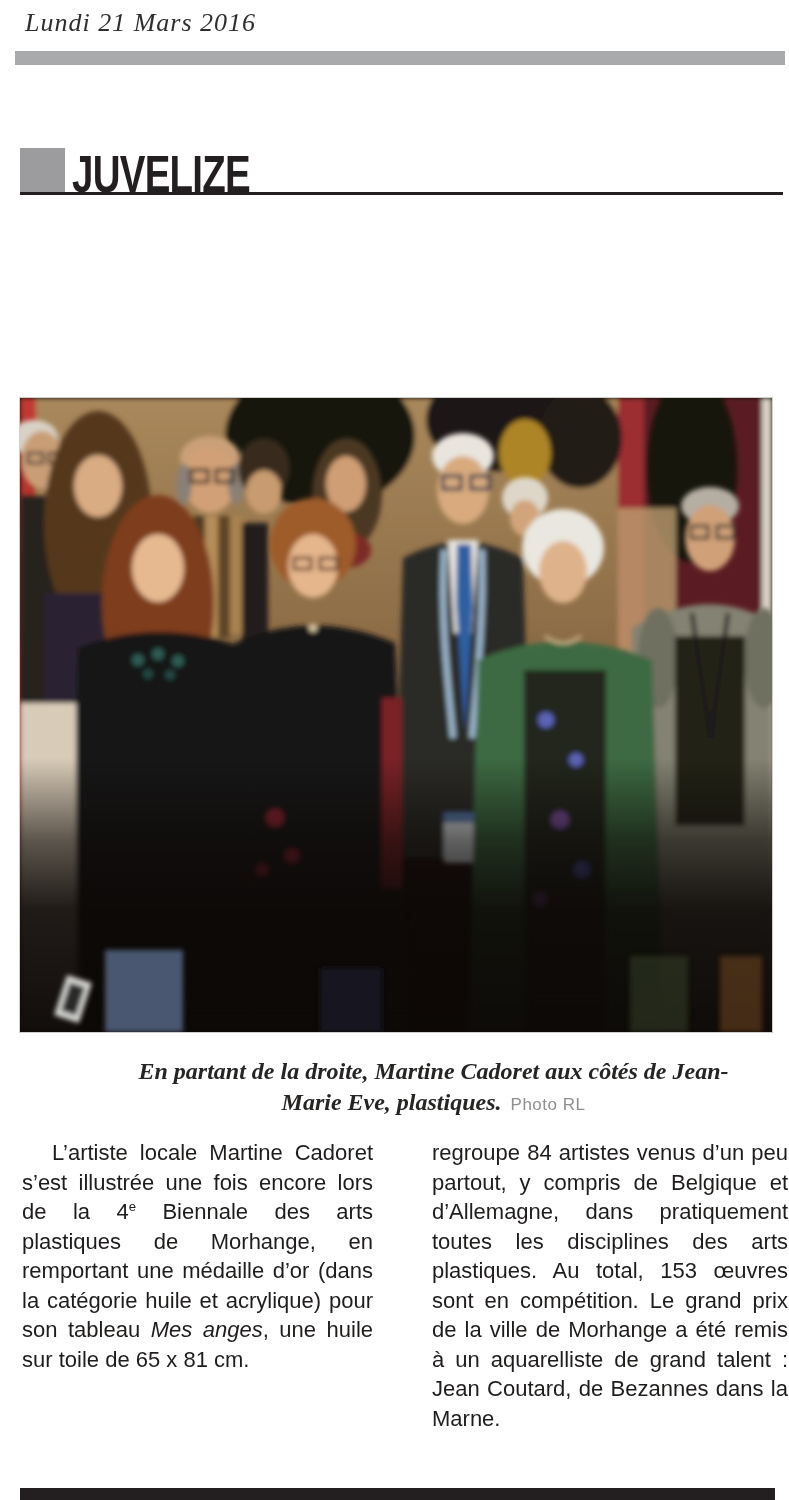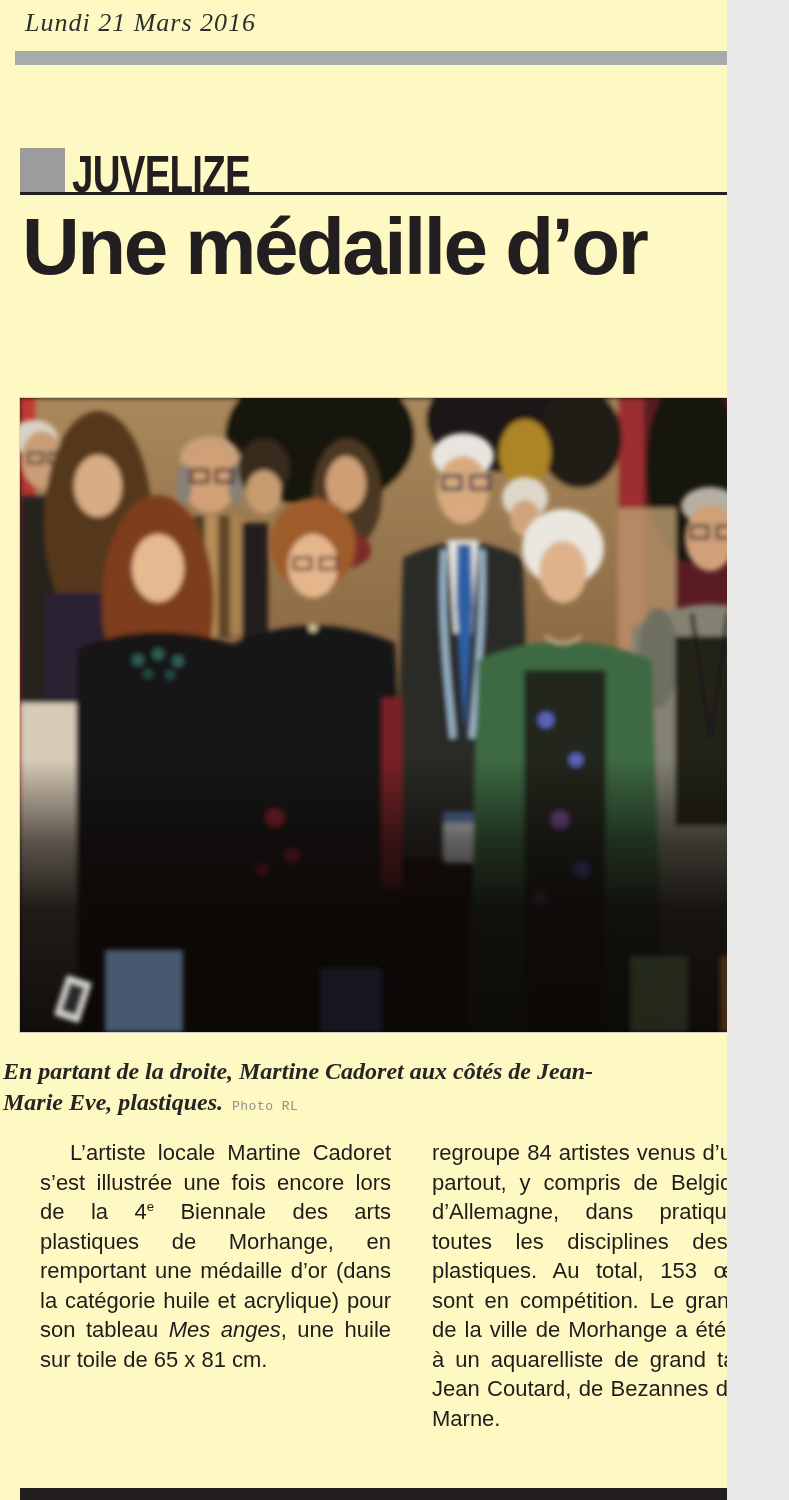--- a/index.html
+++ b/index.html
@@ -1,19 +1,19 @@
 <!DOCTYPE html>
 <html lang="fr"><head>
 <meta charset="utf-8">
 <style>
   html,body{margin:0;padding:0;background:#e9e9e7;}
   .page{
     position:relative;
-    width:727px;height:1500px;
-    background:#fef9c3;
+    width:789px;height:1500px;
+    background:#ffffff;
     overflow:hidden;
     font-family:"Liberation Sans", sans-serif;
     color:#231f20;
   }
   .date-line{
     position:absolute;left:25px;top:8px;
     font-family:"Liberation Serif", serif;
     font-style:italic;
     font-size:26px;letter-spacing:1px;
     color:#2e2e2e;
@@ -47,41 +47,41 @@
     color:#231f20;
   }
   .photo-frame{
     position:absolute;left:20px;top:398px;
     width:752px;height:634px;
     outline:1px solid #cfcfcb;
     background:#1a120c;
   }
   .photo-frame svg{display:block;}
   .caption{
-    position:absolute;right:19px;top:1056px;
+    position:absolute;right:3px;top:1056px;
     width:705px;
-    text-align:left;
+    text-align:center;
     font-family:"Liberation Serif", serif;
     font-style:italic;font-weight:bold;
     font-size:24px;line-height:31px;
     color:#262524;
   }
   .credit{
-    font-family:Liberation Mono, monospace;
+    font-family:Liberation Sans, sans-serif;
     font-style:normal;font-weight:normal;
-    font-size:13px;color:#8f8f8d;
+    font-size:17px;color:#8f8f8d;
     letter-spacing:0.5px;
     margin-left:9px;
   }
   .body-col{
     position:absolute;top:1138px;
     font-size:22px;line-height:29.5px;
     color:#1f1d1c;
   }
-  .col-left{left:40px;width:351px;}
+  .col-left{left:22px;width:351px;}
   .col-right{left:418px;width:356px;margin-left:14px;}
   .para{margin:0;text-align:justify;}
   .para.indent{text-indent:30px;}
   .para sup{font-size:0.6em;line-height:0;}
   .bottom-bar{
     position:absolute;left:20px;top:1488px;
     width:755px;height:12px;background:#231f20;
   }
 </style>
 </head>
@@ -93,21 +93,21 @@
 
   <div class="top-bar"></div>
 
   <div class="section-header">
     <div class="section-square"></div>
     <div class="section-title">JUVELIZE</div>
   </div>
   <div class="section-rule"></div>
 
   <h1 class="headline" style="margin:0;">
-    <span>Une médaille d’or</span><br>
+    <br>
   </h1>
 
   <div class="photo-frame">
     <svg width="752" height="634" viewBox="0 0 752 634" xmlns="http://www.w3.org/2000/svg">
       <defs>
         <linearGradient id="wall" x1="0" y1="0" x2="0" y2="1">
           <stop offset="0" stop-color="#a9885c"></stop>
           <stop offset="0.55" stop-color="#8a6a44"></stop>
           <stop offset="1" stop-color="#3a281a"></stop>
         </linearGradient>

